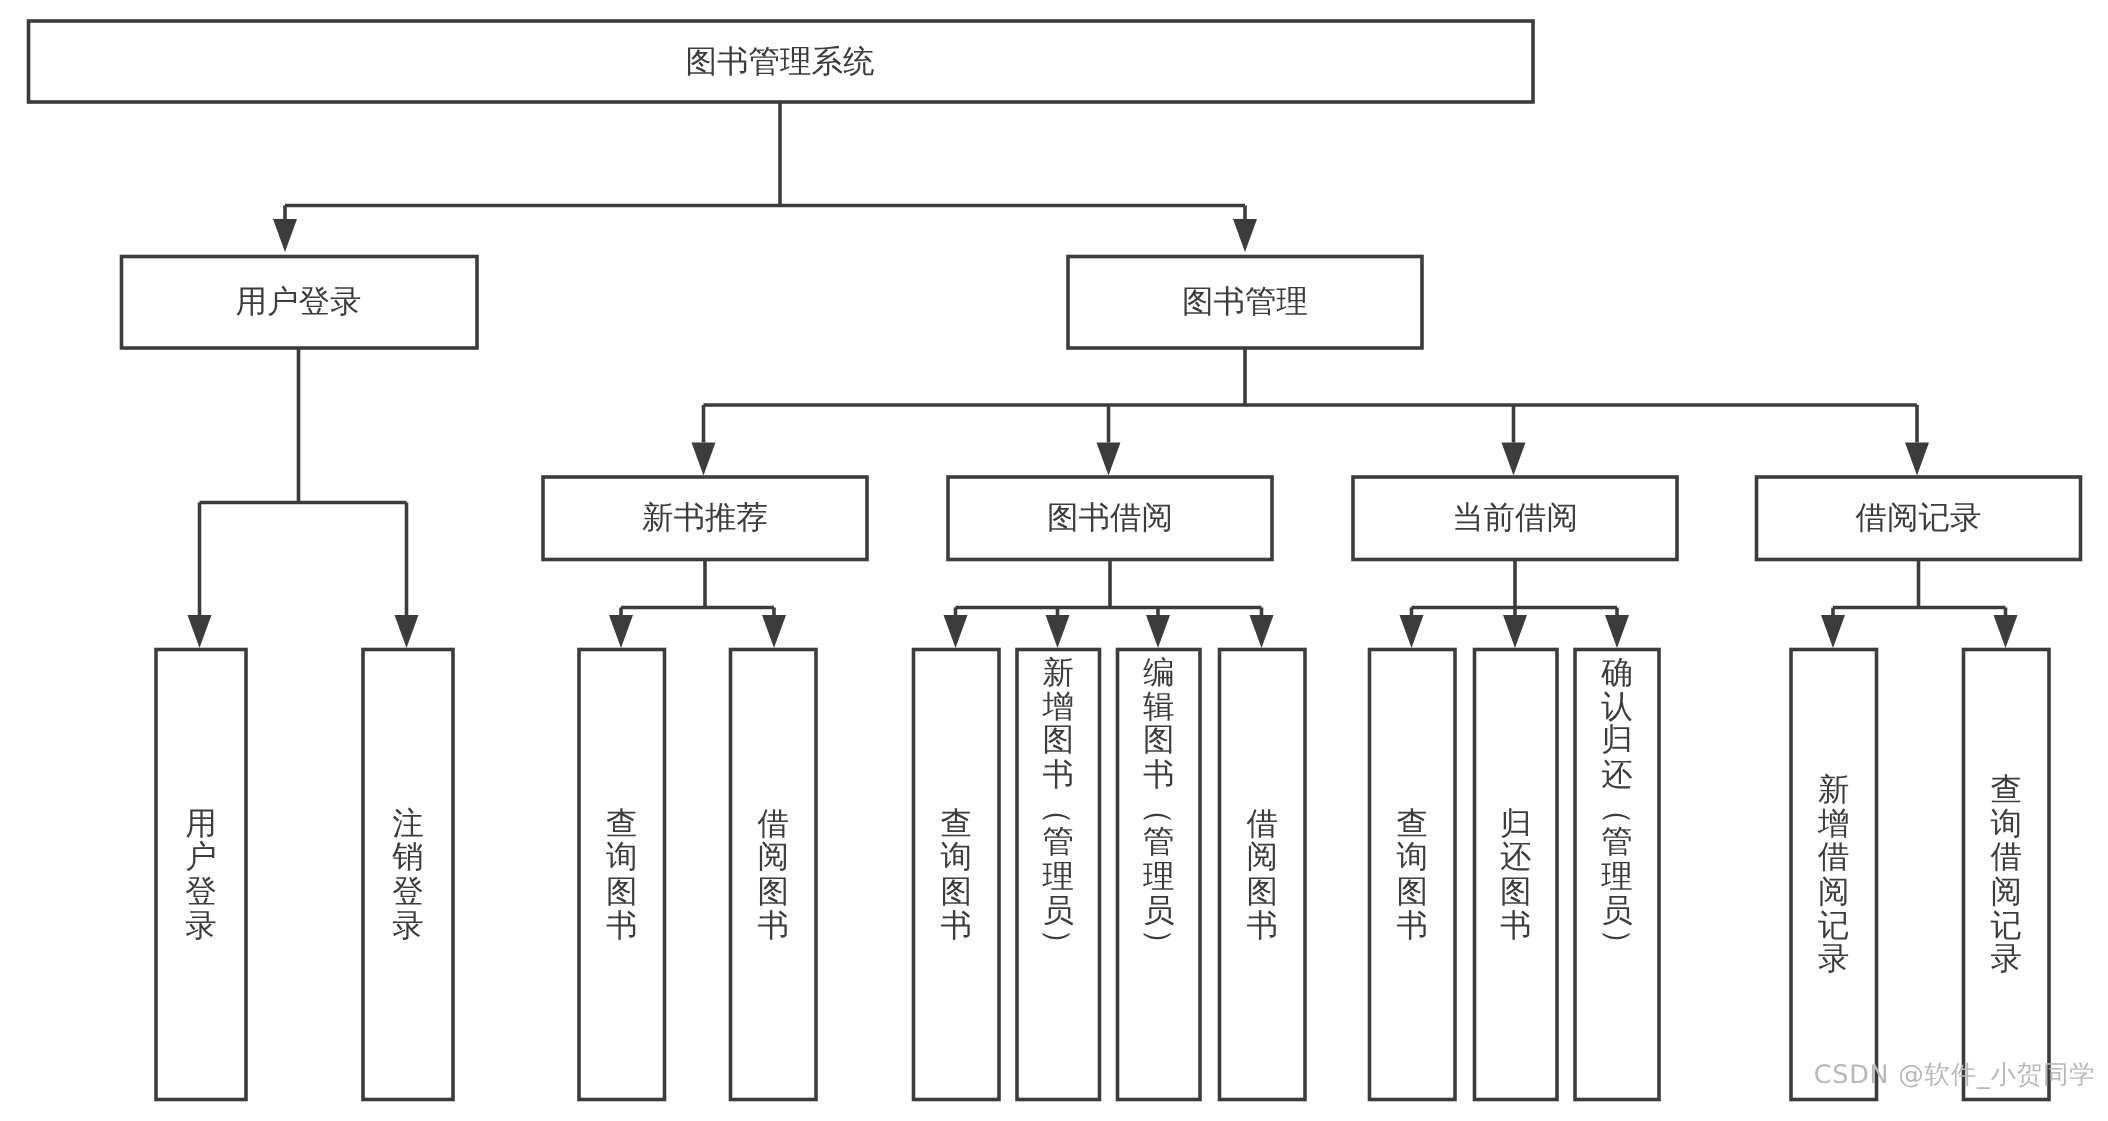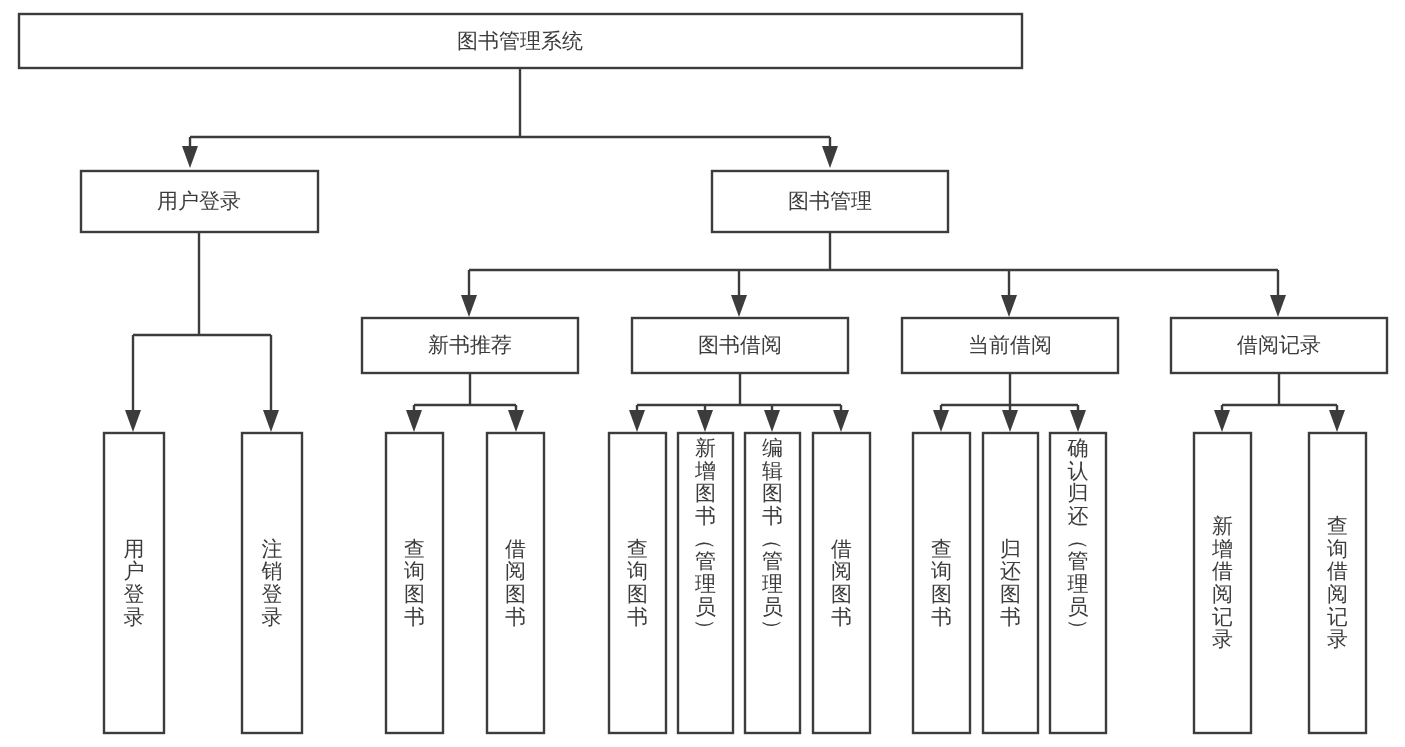--- a/index.html
+++ b/index.html
@@ -223,14 +223,15 @@
   <div class="vertical-text-wrap" style="left:745px; top:437px; width:55px; height:292px; justify-content:flex-start;"><span class="vchar">编</span><span class="vchar">辑</span><span class="vchar">图</span><span class="vchar">书</span><span class="vchar" style="transform: rotate(90deg); display: block;">（</span><span class="vchar">管</span><span class="vchar">理</span><span class="vchar">员</span><span class="vchar" style="transform: rotate(90deg); display: block;">）</span></div>
   <div class="vertical-text-wrap" style="left:813px; top:433px; width:57px; height:300px;"><span class="vchar">借</span><span class="vchar">阅</span><span class="vchar">图</span><span class="vchar">书</span></div>
 
   <div class="vertical-text-wrap" style="left:913px; top:433px; width:57px; height:300px;"><span class="vchar">查</span><span class="vchar">询</span><span class="vchar">图</span><span class="vchar">书</span></div>
   <div class="vertical-text-wrap" style="left:983px; top:433px; width:55px; height:300px;"><span class="vchar">归</span><span class="vchar">还</span><span class="vchar">图</span><span class="vchar">书</span></div>
   <div class="vertical-text-wrap" style="left:1050px; top:437px; width:56px; height:292px; justify-content:flex-start;"><span class="vchar">确</span><span class="vchar">认</span><span class="vchar">归</span><span class="vchar">还</span><span class="vchar" style="transform: rotate(90deg); display: block;">（</span><span class="vchar">管</span><span class="vchar">理</span><span class="vchar">员</span><span class="vchar" style="transform: rotate(90deg); display: block;">）</span></div>
 
   <div class="vertical-text-wrap" style="left:1194px; top:433px; width:57px; height:300px;"><span class="vchar">新</span><span class="vchar">增</span><span class="vchar">借</span><span class="vchar">阅</span><span class="vchar">记</span><span class="vchar">录</span></div>
   <div class="vertical-text-wrap" style="left:1309px; top:433px; width:57px; height:300px;"><span class="vchar">查</span><span class="vchar">询</span><span class="vchar">借</span><span class="vchar">阅</span><span class="vchar">记</span><span class="vchar">录</span></div>
 
+  <div class="watermark">CSDN @软件_小贺同学</div>
 
 </div>
 
 </body></html>

